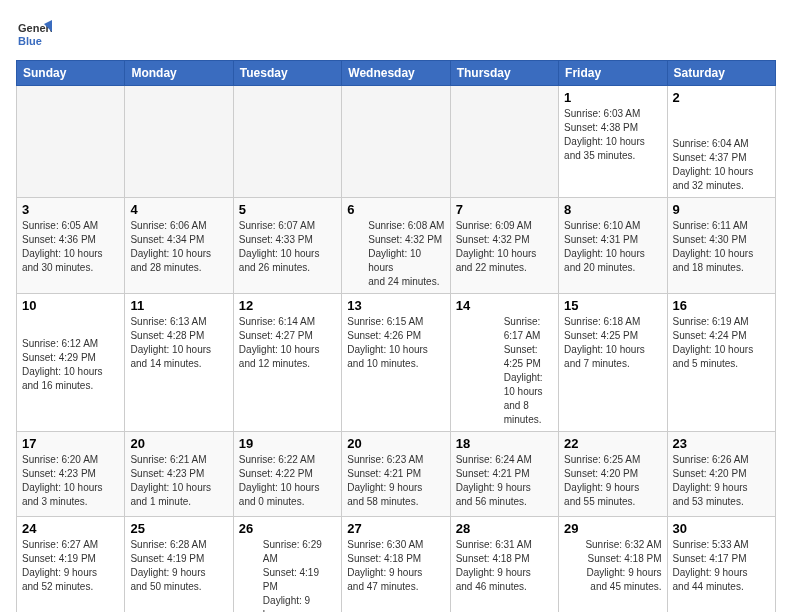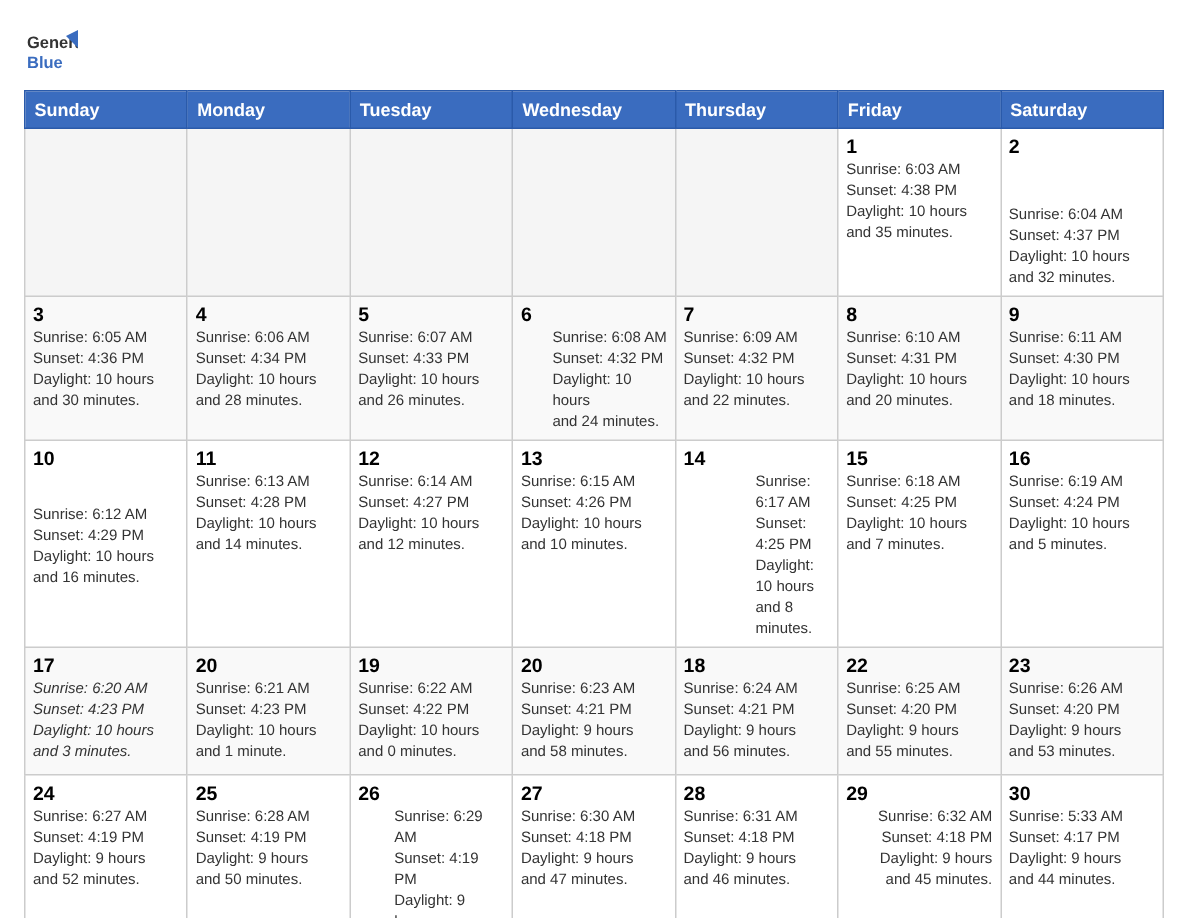--- a/index.html
+++ b/index.html
@@ -229,21 +229,21 @@
           <span class="day-num">16</span>
           <div class="day-info" style="white-space: pre-line;">Sunrise: 6:19 AM
 Sunset: 4:24 PM
 Daylight: 10 hours
 and 5 minutes.</div>
         </td>
       </tr>
       <tr>
         <td>
           <span class="day-num">17</span>
-          <div class="day-info" style="white-space: pre-line; font-style: italic;">Sunrise: 6:20 AM
+          <div class="day-info" style="white-space: pre-line;">Sunrise: 6:20 AM
 Sunset: 4:23 PM
 Daylight: 10 hours
 and 3 minutes.</div>
         </td>
         <td>
           <span class="day-num">20</span>
           <div class="day-info" style="white-space: pre-line;">Sunrise: 6:21 AM
 Sunset: 4:23 PM
 Daylight: 10 hours
 and 1 minute.</div>

